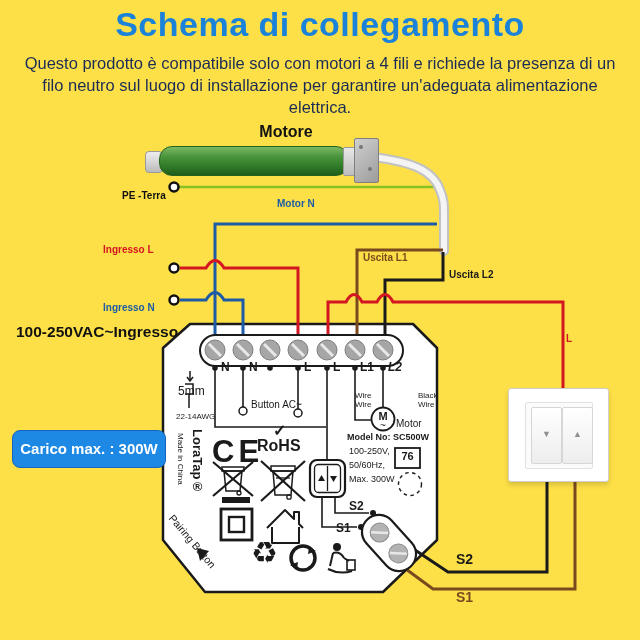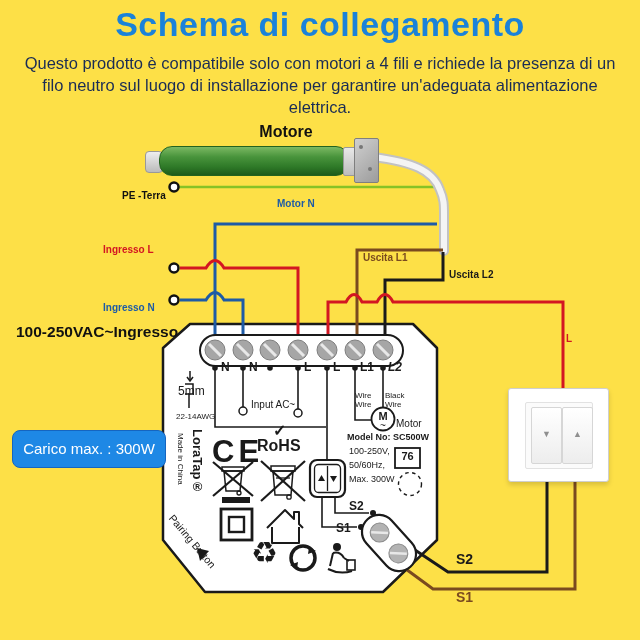--- a/index.html
+++ b/index.html
@@ -30,29 +30,29 @@
   .lbl-il{left:103px;top:244px;color:#d31622;}
   .lbl-vac{left:16px;top:275px;color:#111;font-size:15.5px;margin-top:48px;}
   .lbl-in{left:103px;top:302px;color:#1d5ba6;}
   .lbl-ul1{left:363px;top:252px;color:#7a4a1f;}
   .lbl-ul2{left:449px;top:269px;color:#1a1a1a;}
   .lbl-l{left:566px;top:333px;color:#d31622;}
   .lbl-s2o{left:456px;top:551px;color:#1a1a1a;font-size:14px;}
   .lbl-s1o{left:456px;top:589px;color:#7a4a1f;font-size:14px;}
   
   .badge{left:12px;top:430px;width:152px;height:36px;background:#1e88e5;border:1px solid #1565c0;
-    border-radius:8px;color:#fff;font-weight:normal;font-size:15px;text-align:center;line-height:36px;}
+    border-radius:8px;color:#fff;font-weight:bold;font-size:15px;text-align:center;line-height:36px;}
   
   .t-term{font-size:12px;font-weight:600;color:#1a1a1a;}
   .small{color:#1a1a1a;}
   .t-5mm{left:178px;top:384px;font-size:12px;}
   .t-awg{left:176px;top:412px;font-size:8px;}
   .t-iac{left:251px;top:399px;font-size:10px;}
   .t-bw{left:355px;top:391px;font-size:8px;width:28px;line-height:9px;}
-  .t-kw{left:385px;top:391px;font-size:8px;width:28px;line-height:9px;}
+  .t-kw{left:385px;top:391px;font-size:8px;width:28px;line-height:9px;padding-left:33px;}
   .t-motor{left:396px;top:418px;font-size:10px;}
   .t-model{left:347px;top:432px;font-size:9px;font-weight:600;}
   .t-v{left:349px;top:446px;font-size:9px;}
   .t-hz{left:349px;top:460px;font-size:9px;}
   .t-w{left:349px;top:474px;font-size:9px;}
   .t-76{left:395px;top:450px;width:25px;text-align:center;font-size:11px;font-weight:600;}
   .t-ce{left:212px;top:434px;font-size:31px;font-weight:bold;letter-spacing:4px;}
   .t-check{left:273px;top:421px;font-size:16px;font-weight:bold;}
   .t-rohs{left:257px;top:437px;font-size:16px;font-weight:bold;}
   .t-s2i{left:349px;top:499px;font-size:12px;font-weight:bold;}
@@ -258,21 +258,21 @@
   <div class="abs badge">Carico max. : 300W</div>
 
   <div class="abs t-term" style="left:221px;top:360px;">N</div>
   <div class="abs t-term" style="left:249px;top:360px;">N</div>
   <div class="abs t-term" style="left:304px;top:360px;">L</div>
   <div class="abs t-term" style="left:333px;top:360px;">L</div>
   <div class="abs t-term" style="left:360px;top:360px;">L1</div>
   <div class="abs t-term" style="left:388px;top:360px;font-style:italic;">L2</div>
   <div class="abs small t-5mm">5mm</div>
   <div class="abs small t-awg">22-14AWG</div>
-  <div class="abs small t-iac">Input AC~</div>
+  <div class="abs small t-iac">Button AC~</div>
   <div class="abs small t-bw">Wire Wire</div>
   <div class="abs small t-kw">Black Wire</div>
   <div class="abs small t-motor">Motor</div>
   <div class="abs small t-model">Model No: SC500W</div>
   <div class="abs small t-v">100-250V,</div>
   <div class="abs small t-hz">50/60Hz,</div>
   <div class="abs small t-w">Max. 300W</div>
   <div class="abs small t-76">76</div>
   <div class="abs t-ce">CE</div>
   <div class="abs t-check">✓</div>

